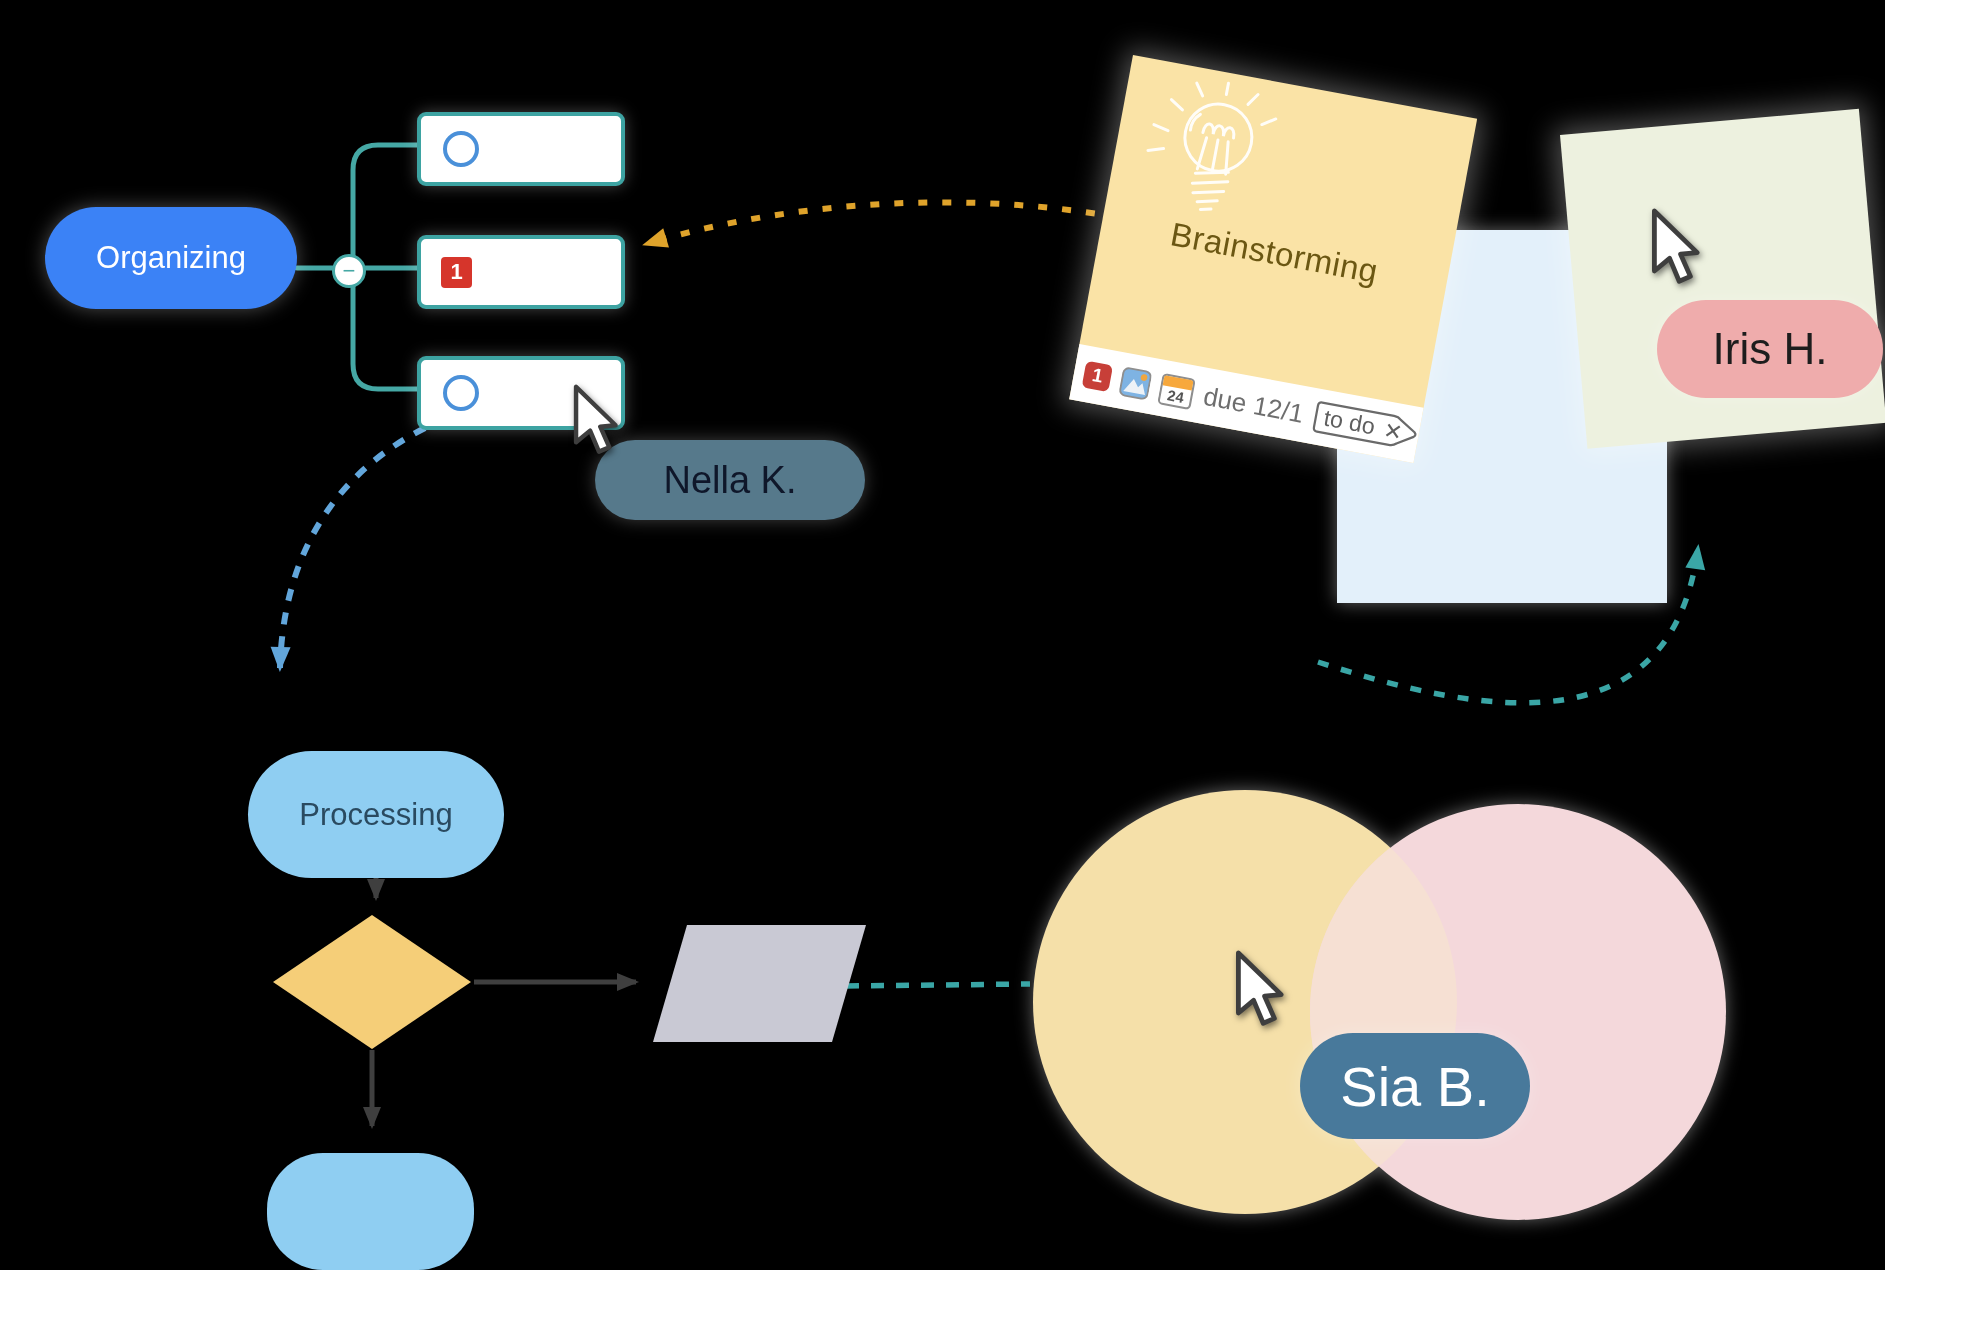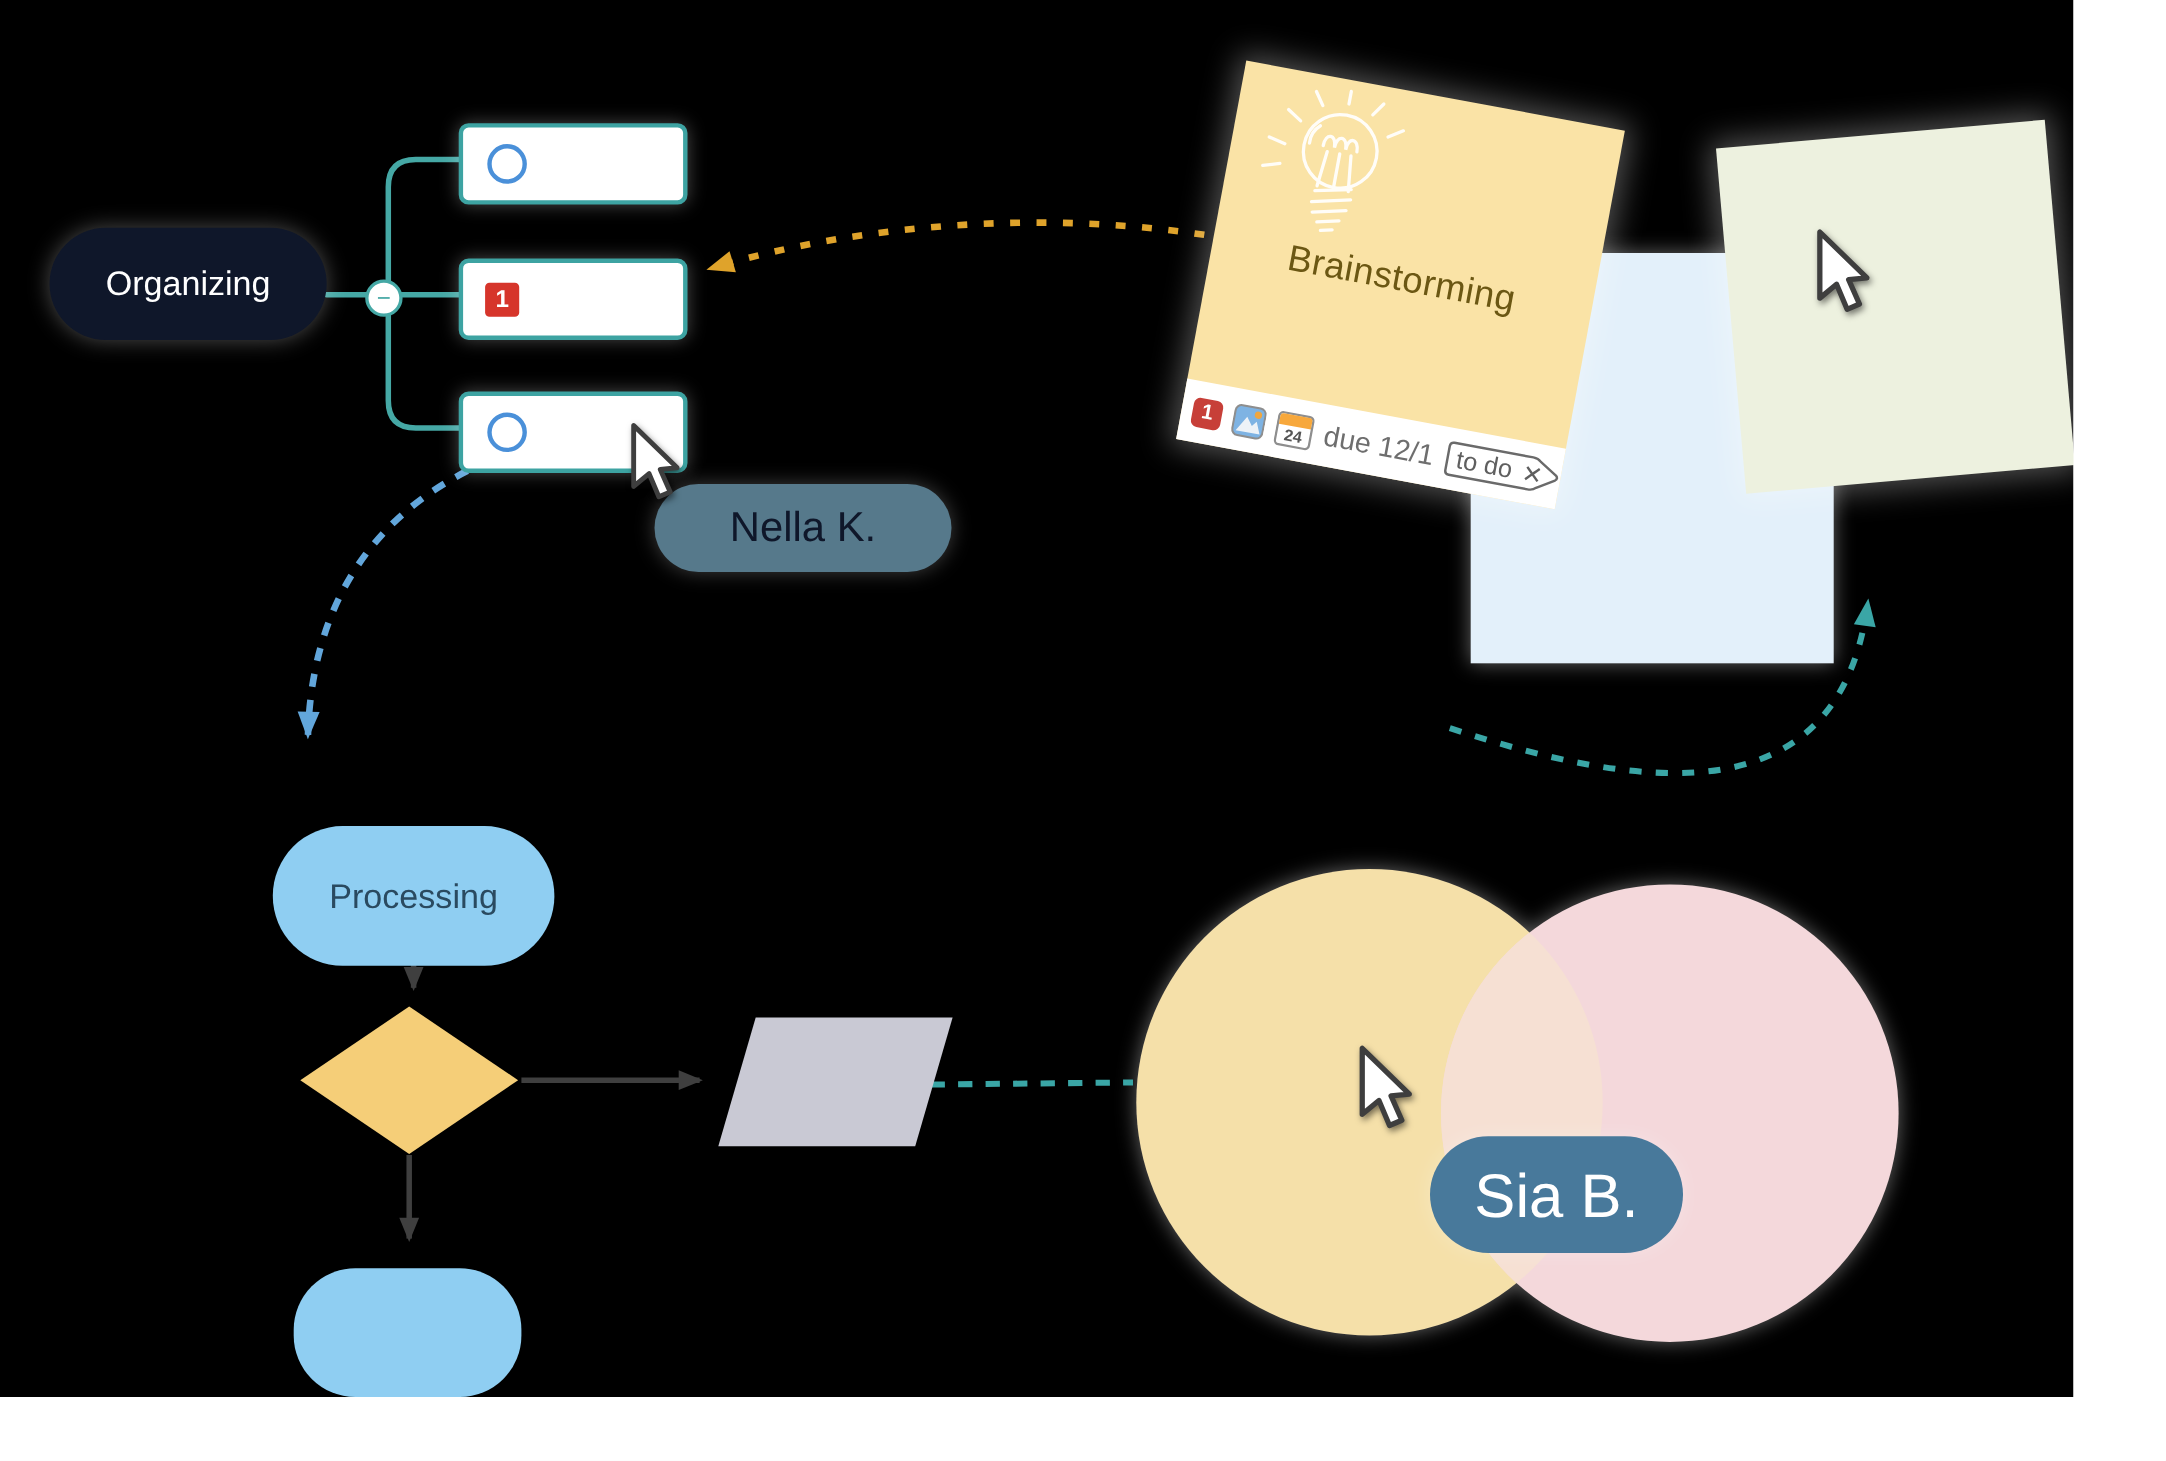--- a/index.html
+++ b/index.html
@@ -5,21 +5,21 @@
   html,body{margin:0;padding:0;background:#ffffff;}
   #stage{position:relative;width:1969px;height:1328px;background:#ffffff;overflow:hidden;
          font-family:"Liberation Sans", sans-serif;}
   #canvas-bg{position:absolute;left:0;top:0;width:1885px;height:1270px;background:#000000;}
   .abs{position:absolute;}
   svg{display:block;}
   #vector-layer{position:absolute;left:0;top:0;z-index:2;}
 
   
   .pill{display:flex;align-items:center;justify-content:center;color:#ffffff;}
-  .root-pill{left:45px;top:207px;width:252px;height:102px;border-radius:61px;background:#0f172a;
+  .root-pill{left:45px;top:207px;width:252px;height:102px;border-radius:61px;background:#3b82f6;
              font-size:31px;z-index:3;box-shadow:0 0 20px rgba(255,255,255,.30);}
   .junction{left:332px;top:254px;width:28px;height:28px;border-radius:50%;background:#ffffff;
             border:3px solid #45A8A5;color:#45A8A5;font-size:22px;line-height:24px;text-align:center;
             z-index:4;display:flex;align-items:center;justify-content:center;}
   .map-box{left:417px;width:200px;height:66px;background:#ffffff;border:4px solid #3DA3A2;border-radius:9px;
            display:flex;align-items:center;z-index:3;box-shadow:0 0 16px rgba(255,255,255,.28);}
   .radio{width:28px;height:28px;border:4px solid #4A90D9;border-radius:50%;margin-left:22px;}
   .num-badge{width:31px;height:31px;background:#D6352B;border-radius:4px;margin-left:20px;
              color:#fff;font-weight:bold;font-size:22px;display:flex;align-items:center;justify-content:center;}
 
@@ -188,20 +188,23 @@
       </svg>
     </div>
   </div>
 
   <div class="abs iris-note"></div>
 
 
   <div class="abs pill user-pill nella">
     <span>Nella K.</span>
   </div>
+  <div class="abs pill user-pill iris">
+    <span>Iris H.</span>
+  </div>
   <div class="abs pill user-pill sia">
     <span>Sia B.</span>
   </div>
 
   <svg class="cursor" style="left:572px;top:384px;width:48px;height:74px;" viewBox="0 0 26 40">
     <path d="M2.2,1.5 L2.2,31.5 L9.8,25.2 L14.6,36.6 L20.2,34.2 L15.3,23.1 L23.6,22.3 Z"></path>
   </svg>
   <svg class="cursor" style="left:1650px;top:208px;width:52px;height:80px;" viewBox="0 0 26 40">
     <path d="M2.2,1.5 L2.2,31.5 L9.8,25.2 L14.6,36.6 L20.2,34.2 L15.3,23.1 L23.6,22.3 Z"></path>
   </svg>

